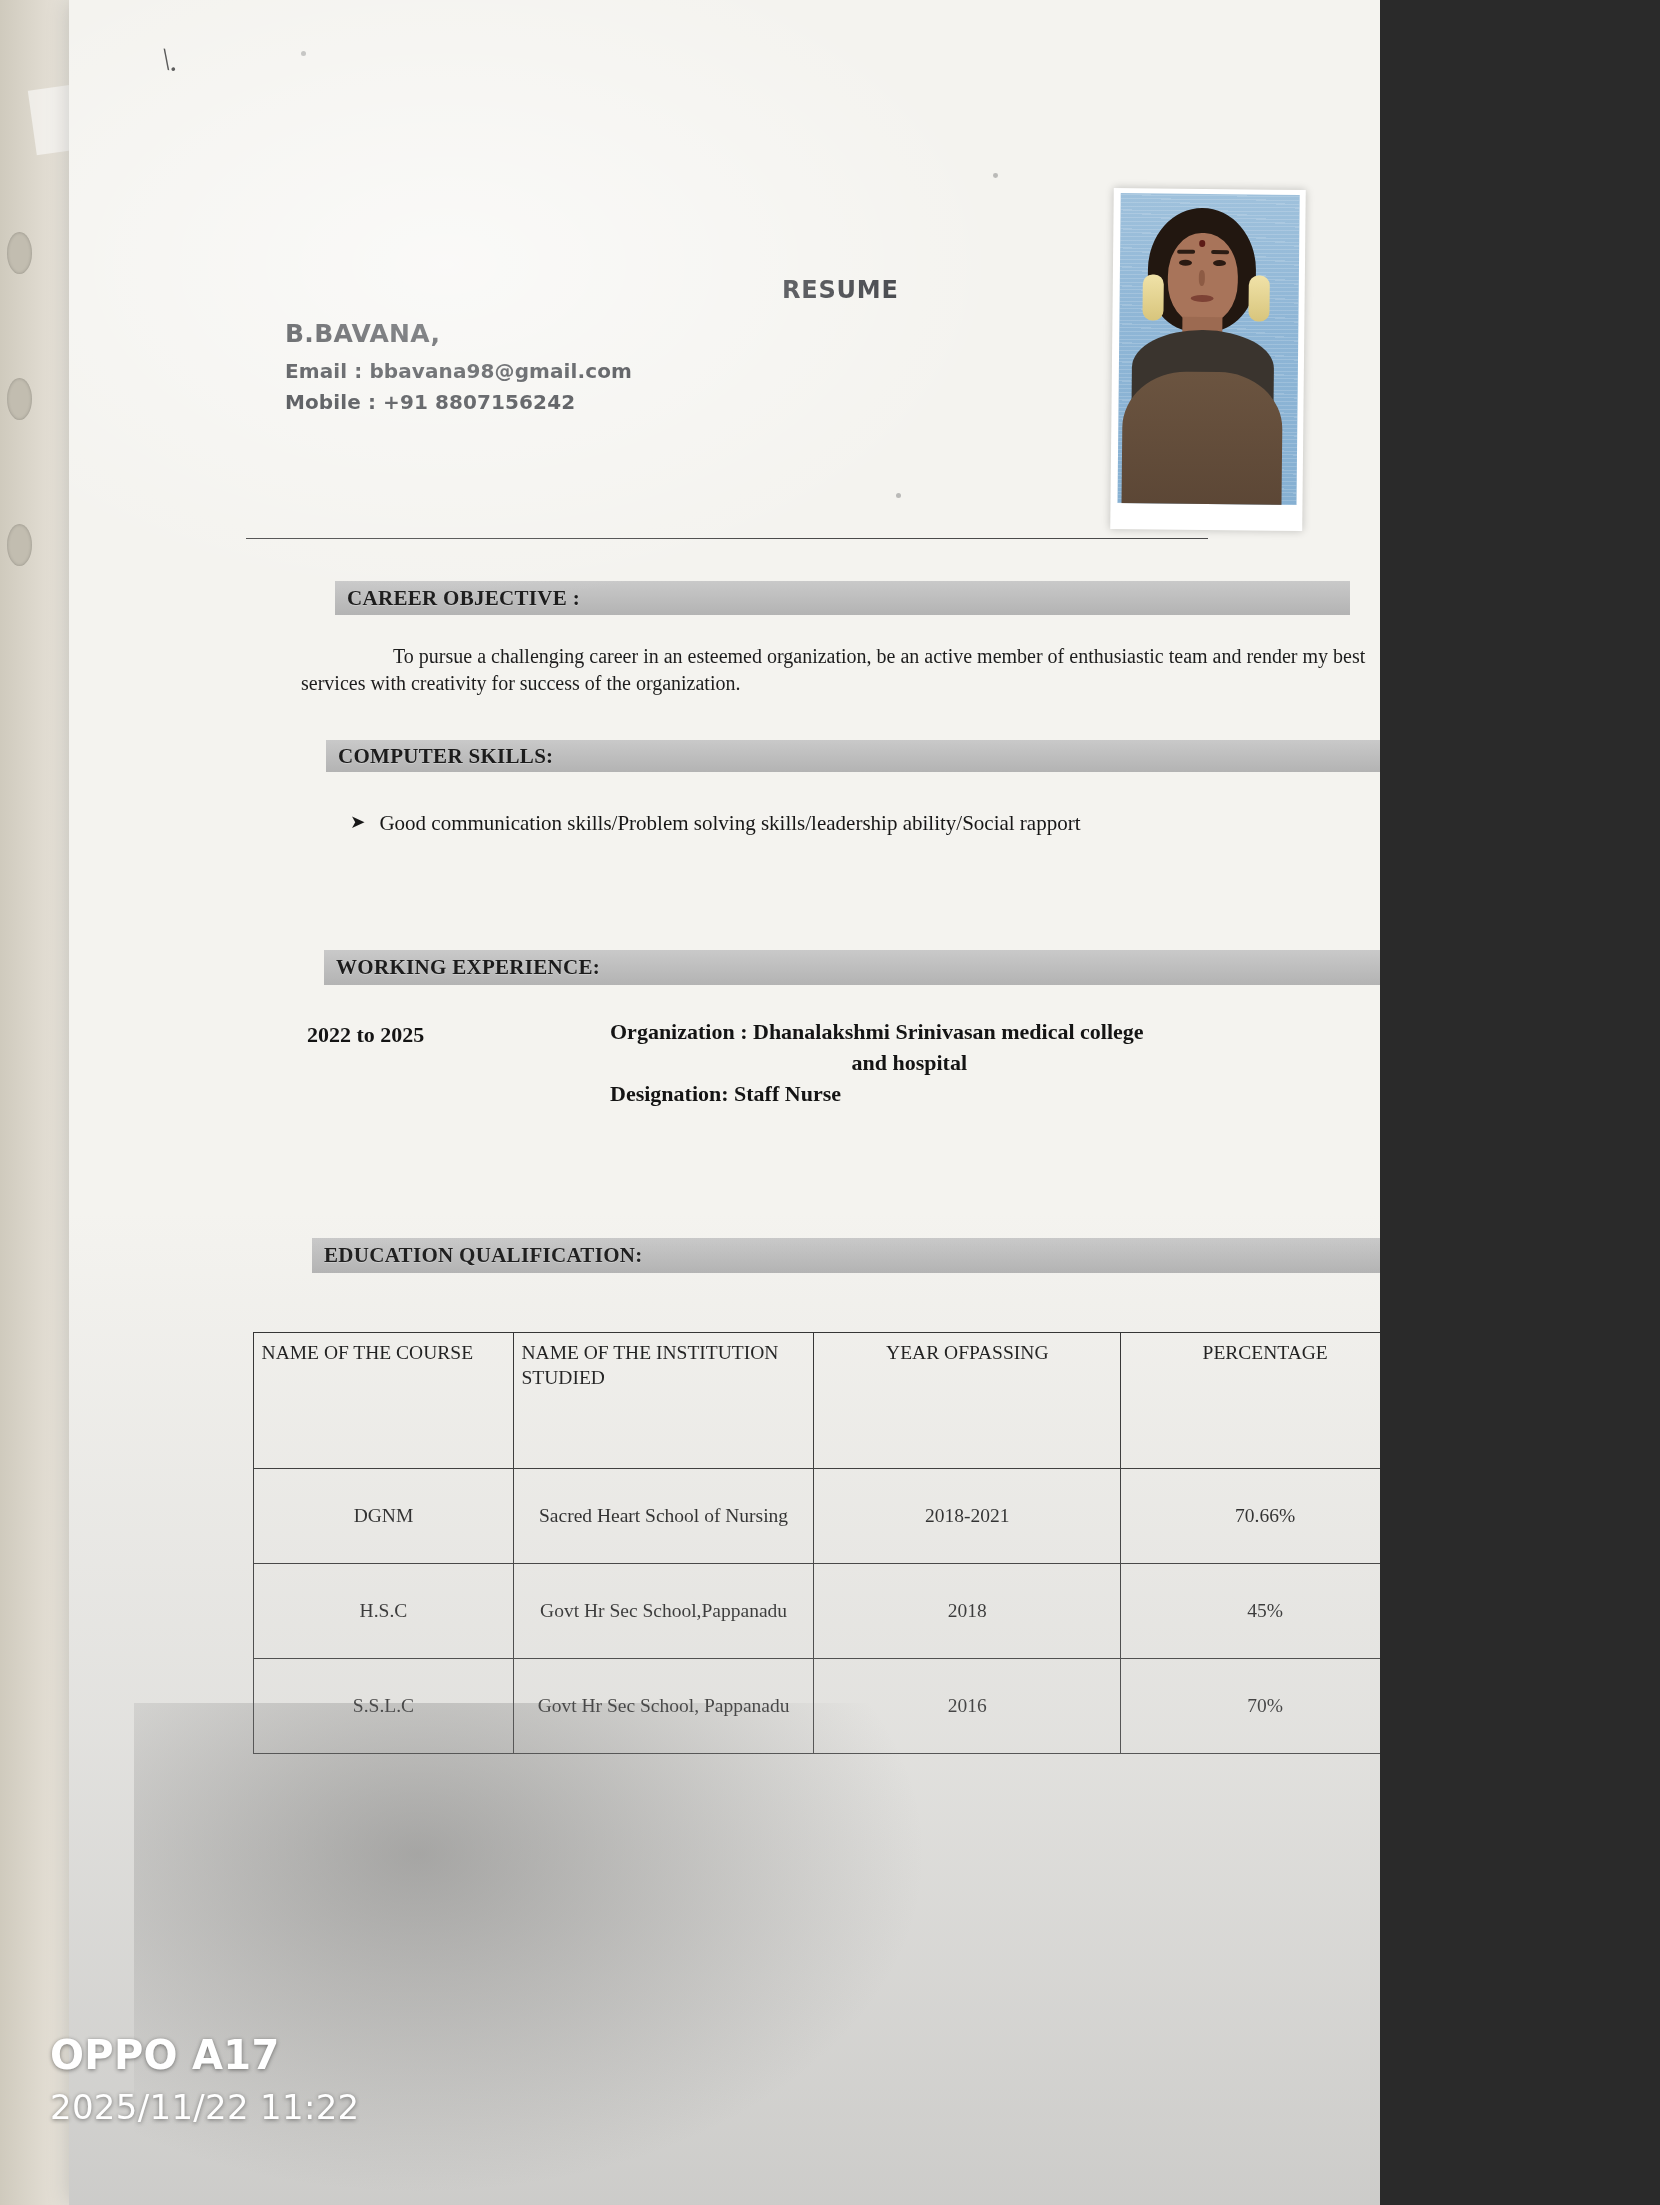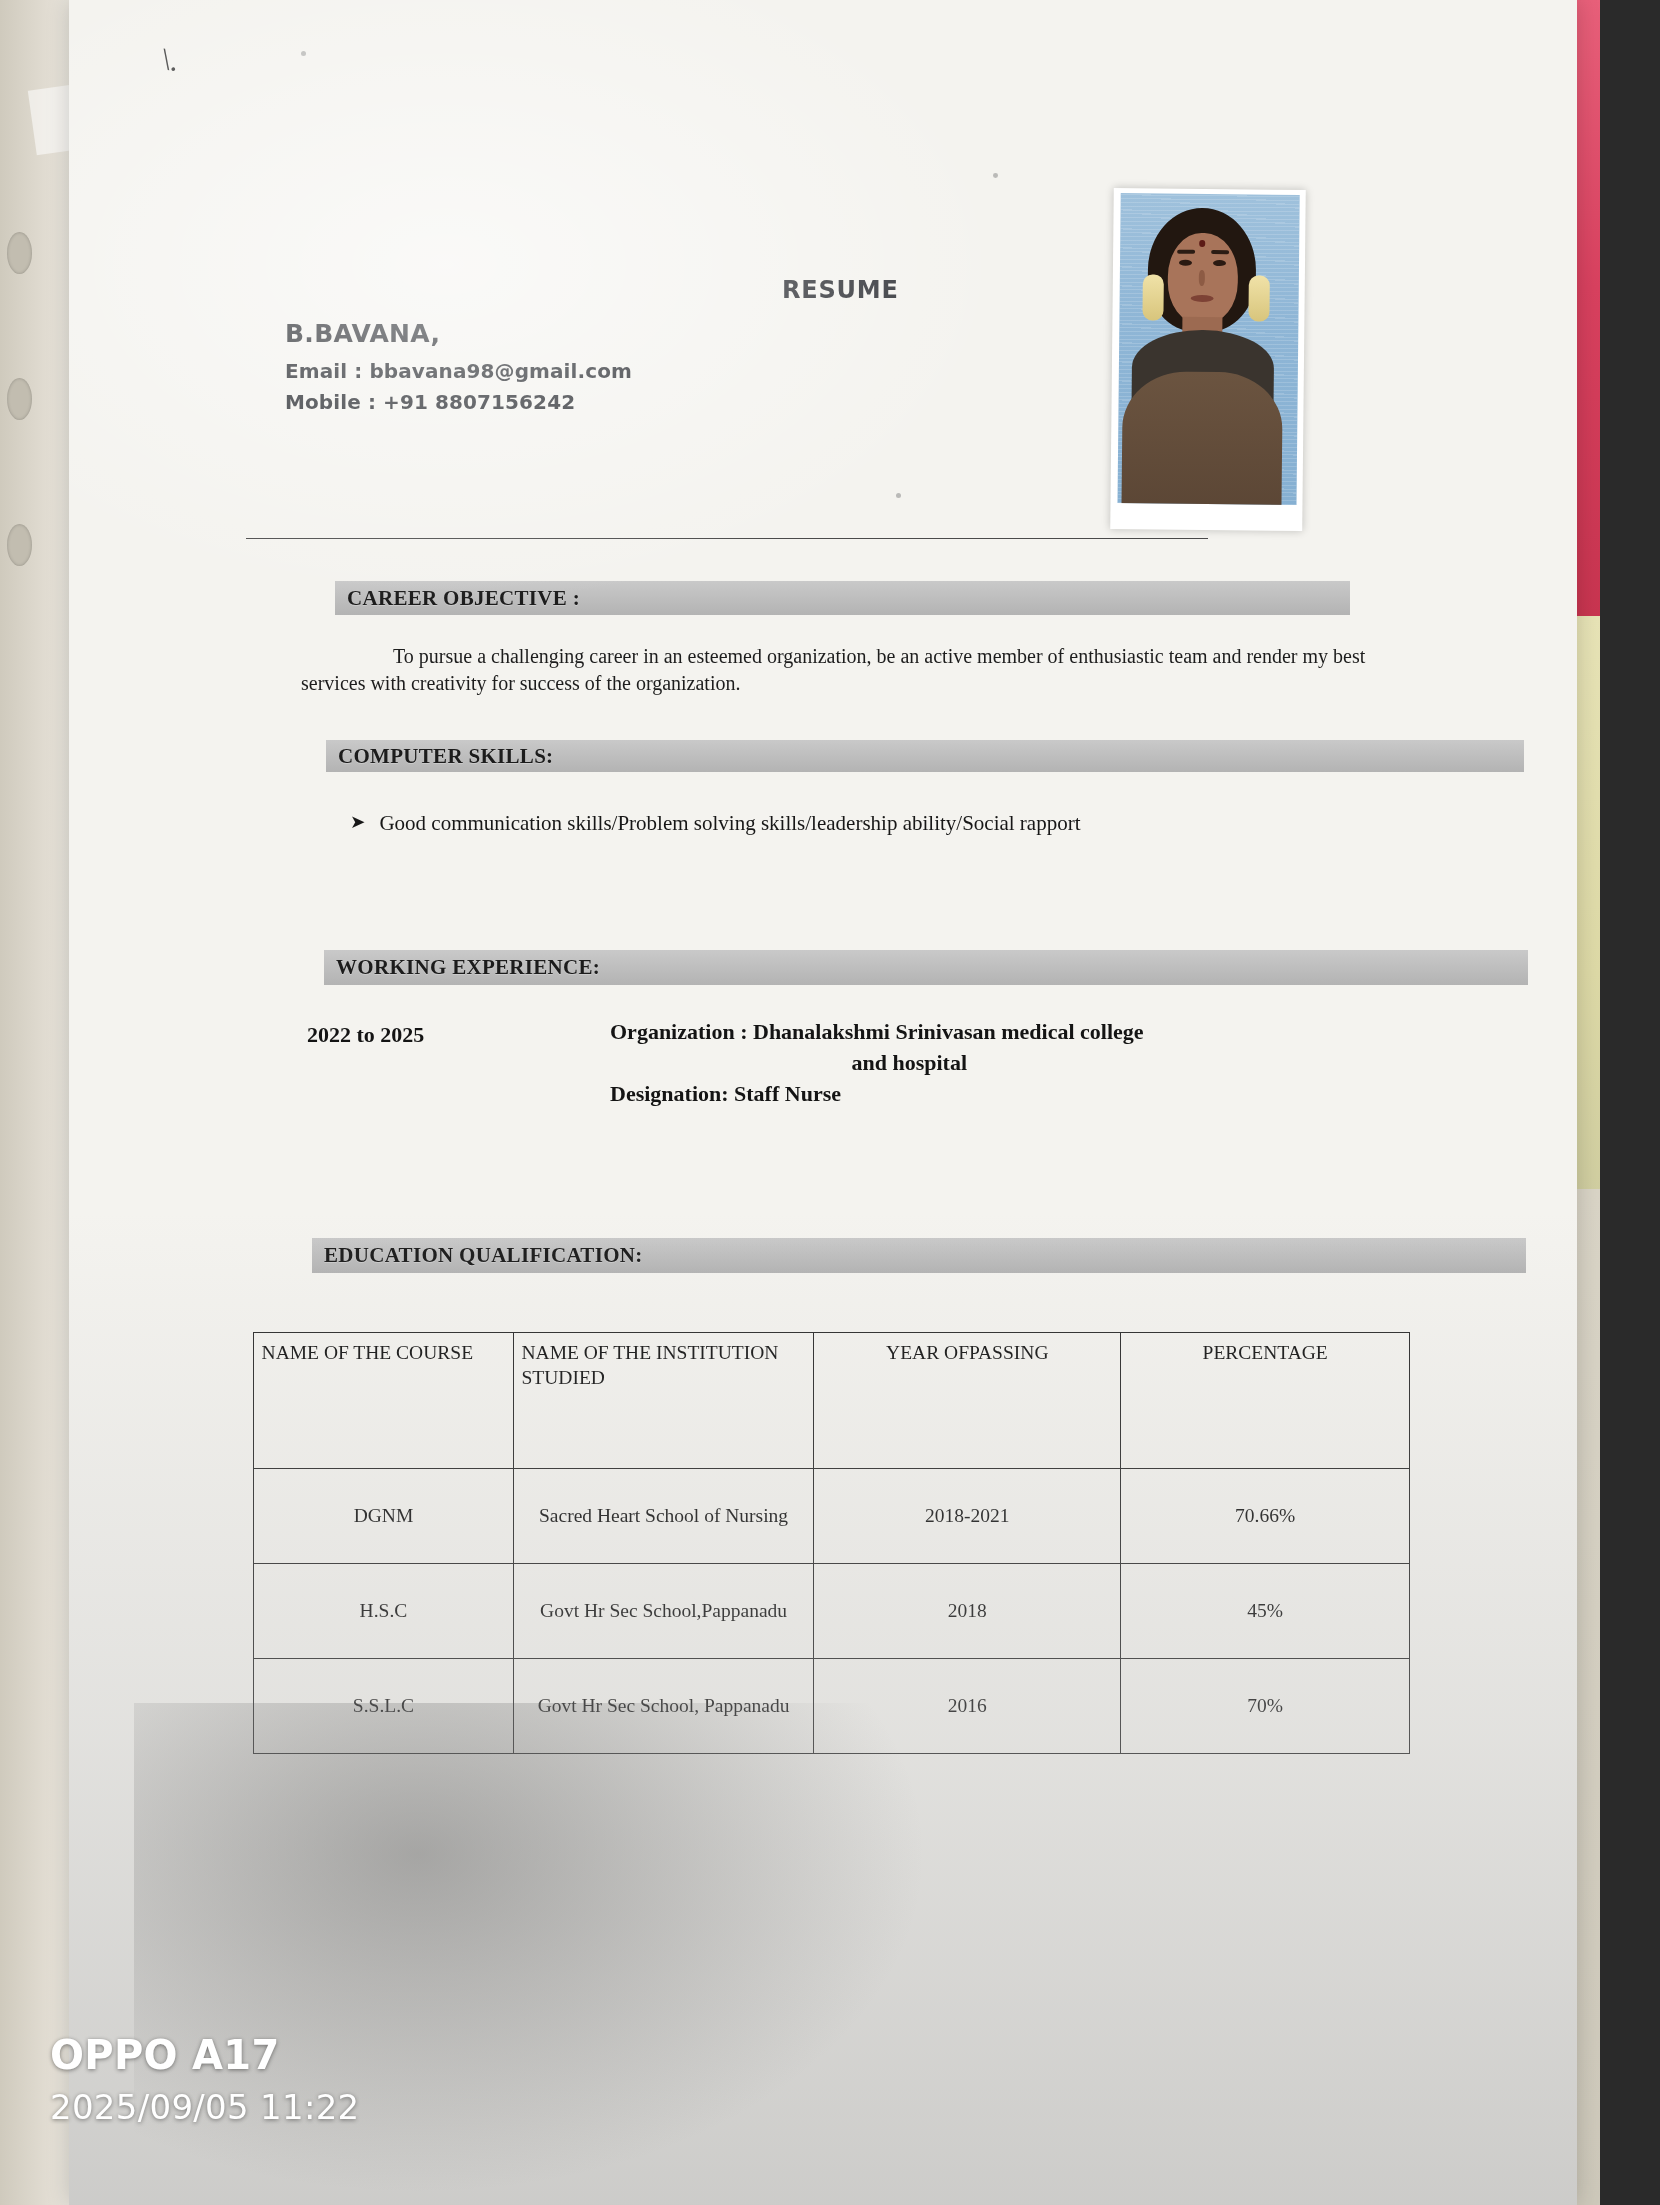--- a/index.html
+++ b/index.html
@@ -10,21 +10,21 @@
   body {
     width: 1660px;
     height: 2205px;
     overflow: hidden;
     font-family: "Liberation Serif", serif;
   }
 
   
   #scene {
     position: relative;
-    width: 1600px;
+    width: 1380px;
     height: 2205px;
     background: #b91c1c;
     overflow: hidden;
   }
 
   
   .backdrop-left {
     position: absolute;
     left: 0; top: 0;
     width: 86px; height: 2205px;
@@ -466,16 +466,16 @@
         </tbody>
       </table>
 
     </div>
 
     <div class="paper-shade"></div>
     <div class="corner-shadow"></div>
   </div>
 
   <div class="wm wm-title">OPPO A17</div>
-  <div class="wm wm-date">2025/09/05 11:22</div>
+  <div class="wm wm-date">2025/11/22 11:22</div>
 
 </div>
 
 
 </body></html>

